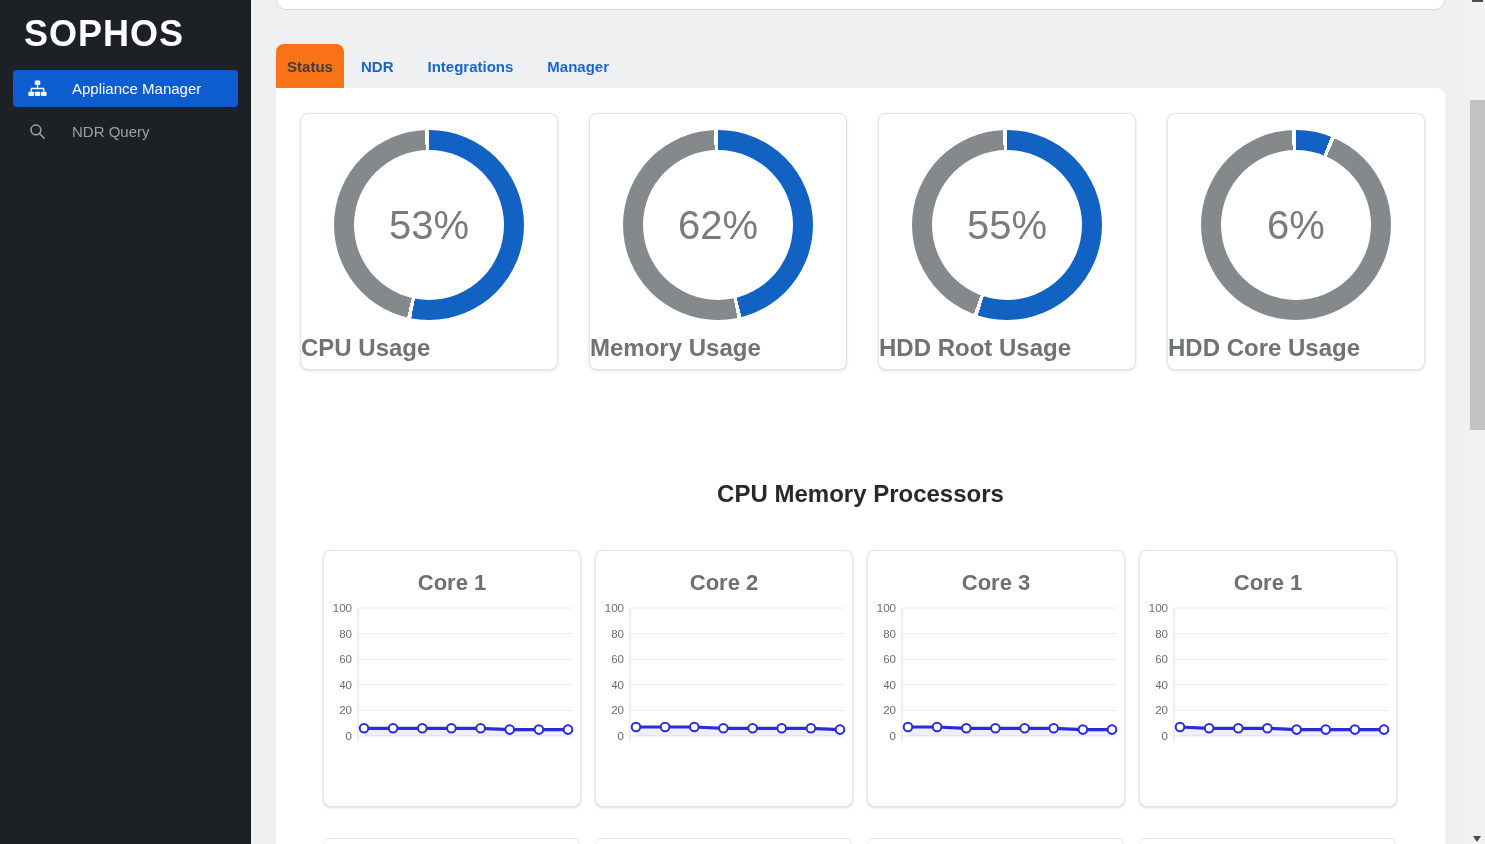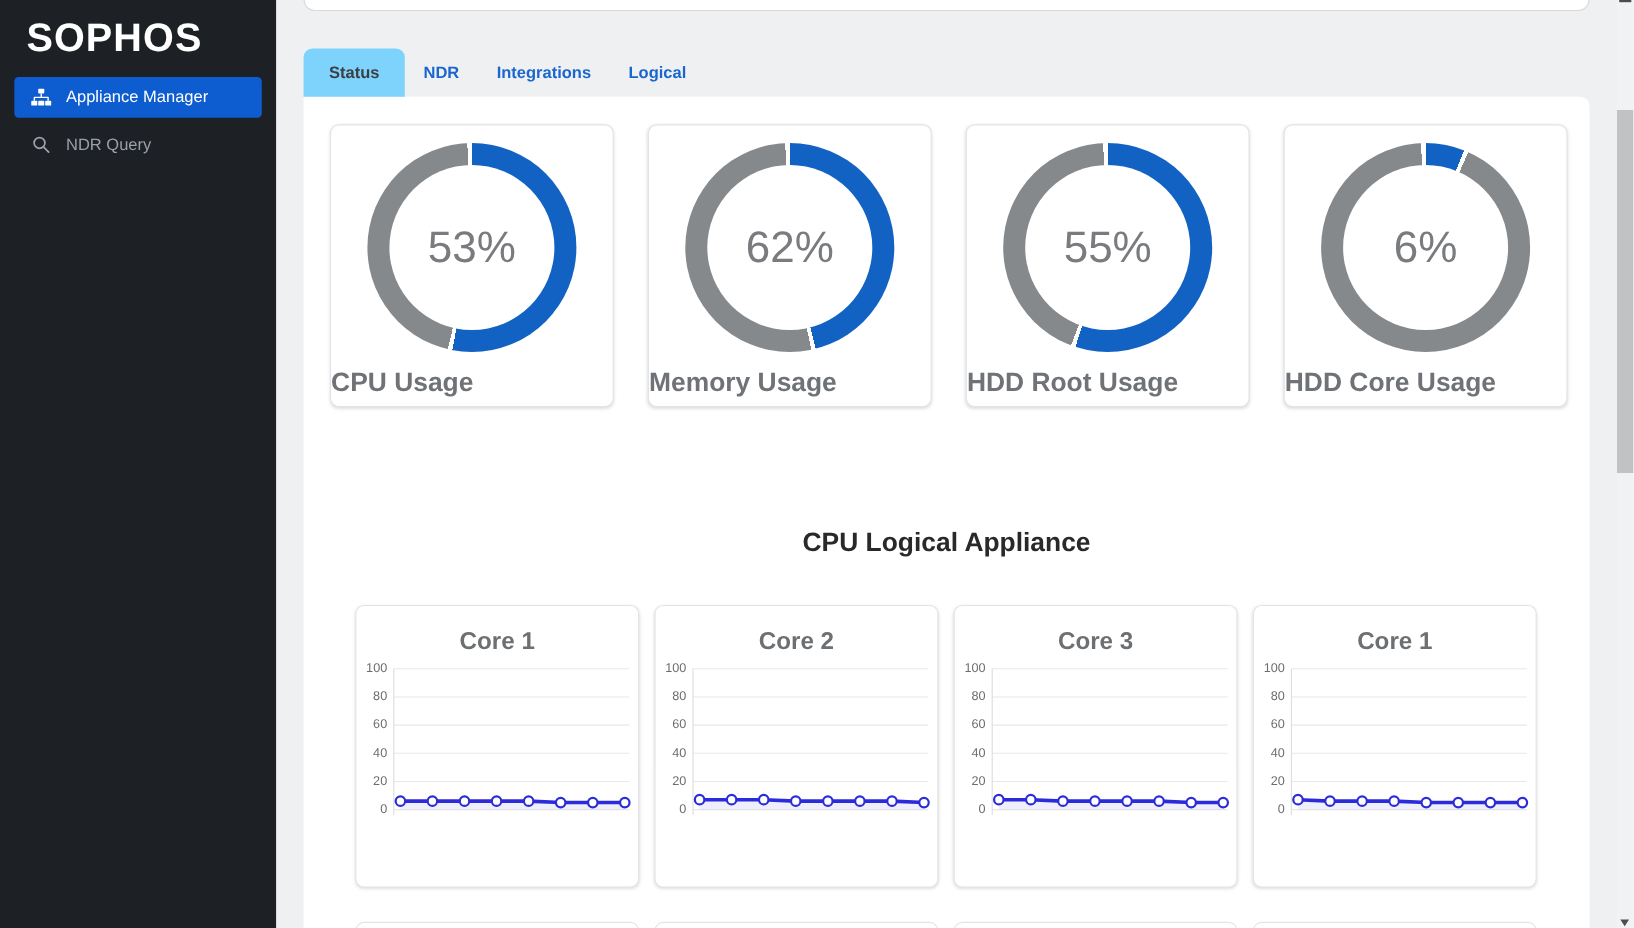--- a/index.html
+++ b/index.html
@@ -4,35 +4,35 @@
 <style>
   * { margin:0; padding:0; box-sizing:border-box; }
   html,body { width:1485px; height:844px; overflow:hidden; }
   body { font-family:"Liberation Sans", sans-serif; background:#eef0f2; position:relative; }
 
   
   .sidebar { position:absolute; left:0; top:0; width:251px; height:844px; background:#1d2126; z-index:5; }
   .logo { color:#fff; font-size:36px; font-weight:700; letter-spacing:1px; margin:13px 0 0 24px; }
   .nav { margin-top:15px; }
   .nav-item { display:flex; align-items:center; height:37px; margin:0 13px 6px 13px;
-              border-radius:4px; padding-left:15px; cursor:pointer; }
+              border-radius:4px; padding-left:15px; cursor:pointer;gap:12px; }
   .nav-item.active { background:#0d5cd0; }
   .nav-item .nico { width:19px; height:19px; margin-right:13px; flex:0 0 auto; display:flex; align-items:center; }
   .nav-item .nlabel { font-size:15px; color:#9ba1a7; font-weight:400; }
   .nav-item.active .nlabel { color:#fff; font-weight:500; }
 
   
   .top-strip { position:absolute; left:276px; top:-6px; width:1169px; height:16px; background:#fff;
                border:1px solid #d8d9da; border-radius:0 0 10px 10px; z-index:2; }
 
   
   .tab-bar { position:absolute; left:276px; top:44px; height:44px; display:flex; align-items:stretch; z-index:3; }
   .tab { display:flex; align-items:center; justify-content:center; font-size:15px; font-weight:600;
          color:#1a66cf; padding:0 17px; cursor:pointer; }
-  .tab.active { background:#7dd3fc; color:#3b3e42; width:92px; padding:0; border-radius:8px 8px 0 0; }
+  .tab.active { background:#f97316; color:#3b3e42; width:68px; padding:0; border-radius:8px 8px 0 0; }
 
   
   .panel { position:absolute; left:276px; top:88px; width:1169px; height:756px; background:#fff;
            border-radius:0 8px 0 0; z-index:2; }
 
   .card { background:#fff; border:1px solid #e2e4e5; border-radius:8px;
           box-shadow:0 1px 3px rgba(0,0,0,0.13); }
 
   
   .gauges-row { display:flex; gap:31px; margin:25px 0 0 24px; }
@@ -92,21 +92,21 @@
       </div>
     </nav>
 </aside>
 
 <div class="top-strip"></div>
 
 <div class="tab-bar" id="tab-bar">
     <div class="tab active">Status</div>
     <div class="tab">NDR</div>
     <div class="tab">Integrations</div>
-    <div class="tab">Logical</div>
+    <div class="tab">Manager</div>
   </div>
 
 <main class="panel">
   <div class="gauges-row" id="gauges-row">
       <div class="card gauge-card">
         <div class="donut" style="background:conic-gradient(#1262c3 0% 53%, #fff 53% 53.7%, #85898c 53.7% 99.3%, #fff 99.3% 100%)">
           <div class="donut-hole">
             <span class="donut-value">53%</span>
           </div>
         </div>
@@ -130,21 +130,21 @@
       </div>
       <div class="card gauge-card">
         <div class="donut" style="background:conic-gradient(#1262c3 0% 6%, #fff 6% 6.7%, #85898c 6.7% 99.3%, #fff 99.3% 100%)">
           <div class="donut-hole">
             <span class="donut-value">6%</span>
           </div>
         </div>
         <div class="gauge-label">HDD Core Usage</div>
       </div>
     </div>
-  <h2 class="section-title">CPU Logical Appliance</h2>
+  <h2 class="section-title">CPU Memory Processors</h2>
   <div class="charts-row" id="charts-row">
       <div class="card chart-card">
         <div class="chart-title">Core 1</div>
         <svg class="chart-svg" width="256" height="160" viewBox="0 0 256 160">
           <line x1="34" y1="135.0" x2="248" y2="135.0" stroke="#e7e8e9" stroke-width="1"></line>
           <text x="28" y="135.0" text-anchor="end" dominant-baseline="central" font-size="11.5" fill="#6b6d70">0</text>
           <line x1="34" y1="109.4" x2="248" y2="109.4" stroke="#e7e8e9" stroke-width="1"></line>
           <text x="28" y="109.4" text-anchor="end" dominant-baseline="central" font-size="11.5" fill="#6b6d70">20</text>
           <line x1="34" y1="83.8" x2="248" y2="83.8" stroke="#e7e8e9" stroke-width="1"></line>
           <text x="28" y="83.8" text-anchor="end" dominant-baseline="central" font-size="11.5" fill="#6b6d70">40</text>

